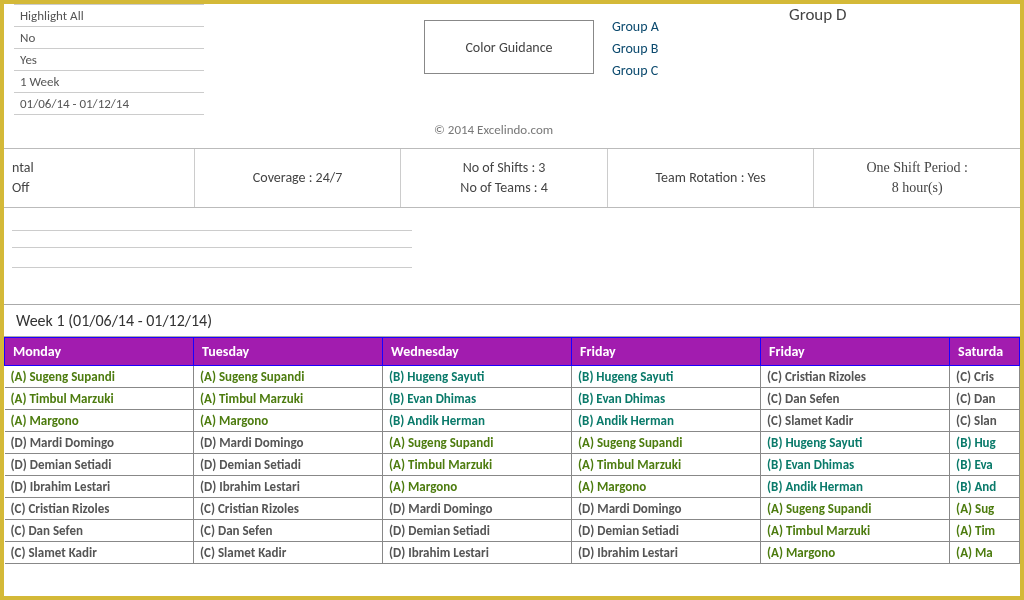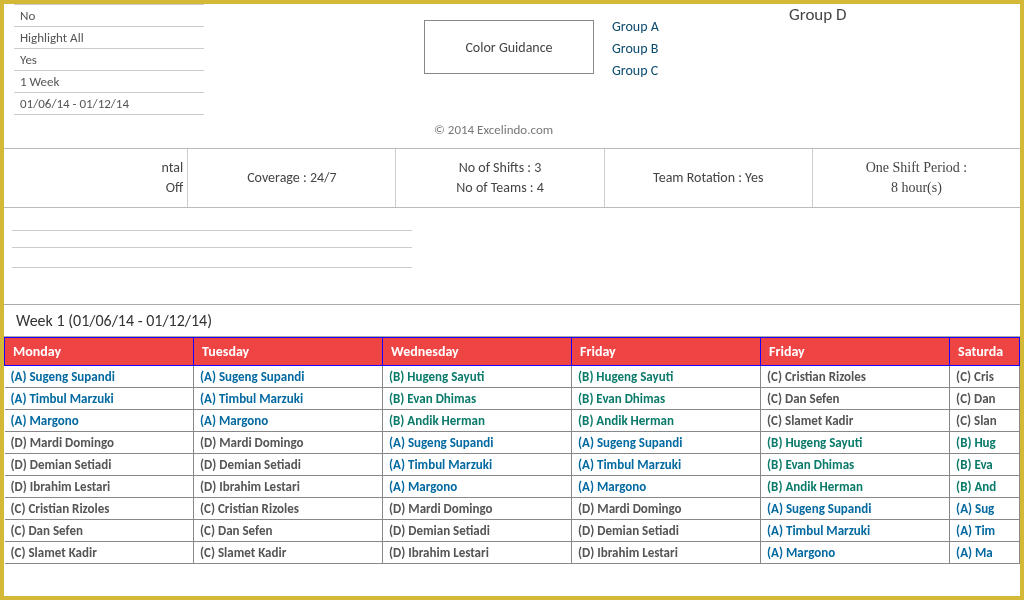--- a/index.html
+++ b/index.html
@@ -80,22 +80,22 @@
     justify-content: center;
     font-size: 14px;
     color: #444;
     line-height: 20px;
     border-right: 1px solid #ccc;
     text-align: center;
     padding: 4px;
   }
   .info-seg:last-child { border-right: none; font-family: Liberation Serif, serif; }
   .info-seg.first {
-    align-items: flex-end;
-    padding-left: 0;
+    align-items: flex-start;
+    padding-left: 8px;
     flex: 0.9;
   }
   .info-seg.first div { padding-left: 0; }
   .spacer-section {
     margin-top: 22px;
     padding-left: 8px;
   }
   .spacer-lines {
     width: 400px;
     border-top: 1px solid #ccc;
@@ -112,50 +112,50 @@
     font-size: 16px;
     color: #333;
     border-top: 1px solid #aaa;
     border-bottom: 1px solid #aaa;
   }
   .schedule-table {
     width: 100%;
     border-collapse: collapse;
   }
   .schedule-table th {
-    background: #ef4444;
+    background: #a21caf;
     color: #fff;
     text-align: left;
     font-weight: bold;
     padding: 5px 8px;
     font-size: 14px;
     border: 1px solid #1a00ff;
   }
   .schedule-table td {
     border: 1px solid #888;
     padding: 3px 6px;
     font-size: 13px;
     white-space: nowrap;
     overflow: hidden;
   }
   .schedule-table td:first-child { border-left: none; }
-  .ga { color: #0369a1; font-weight: bold; margin-left: 20px; }
+  .ga { color: #4d7c0f; font-weight: bold; margin-left: 20px; }
   .gb { color: #0a7a6a; font-weight: bold; }
   .gc { color: #555; font-weight: bold; }
   .gd { color: #555; font-weight: bold; margin-left: 36px; }
   col.daycol { width: 190px; }
   col.lastcol { width: 70px; }
 </style>
 </head>
 <body>
 
 <div class="top-section">
   <div class="left-options">
+    <div>Highlight All</div>
     <div>No</div>
-    <div>Highlight All</div>
     <div>Yes</div>
     <div>1 Week</div>
     <div>01/06/14 - 01/12/14</div>
   </div>
   <div class="color-guidance-box">Color Guidance</div>
   <div class="groups-col1">
     <div>Group A</div>
     <div>Group B</div>
     <div>Group C</div>
   </div>

